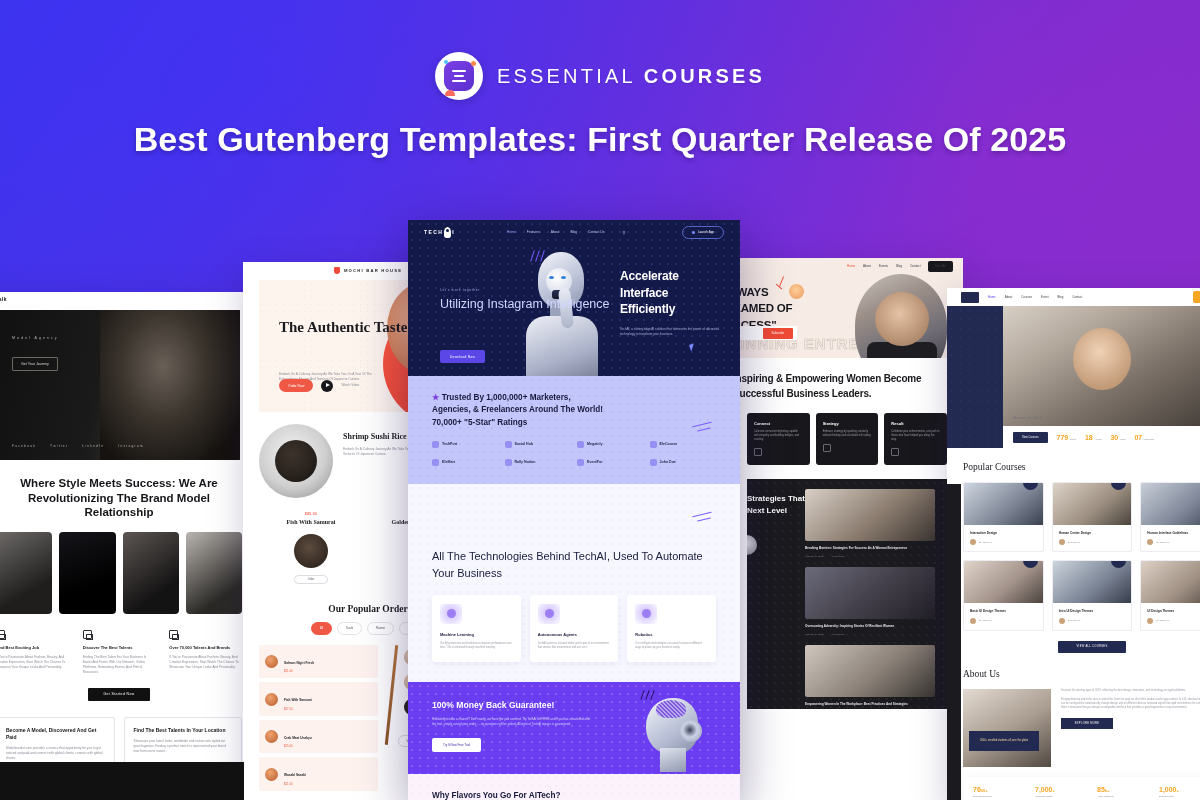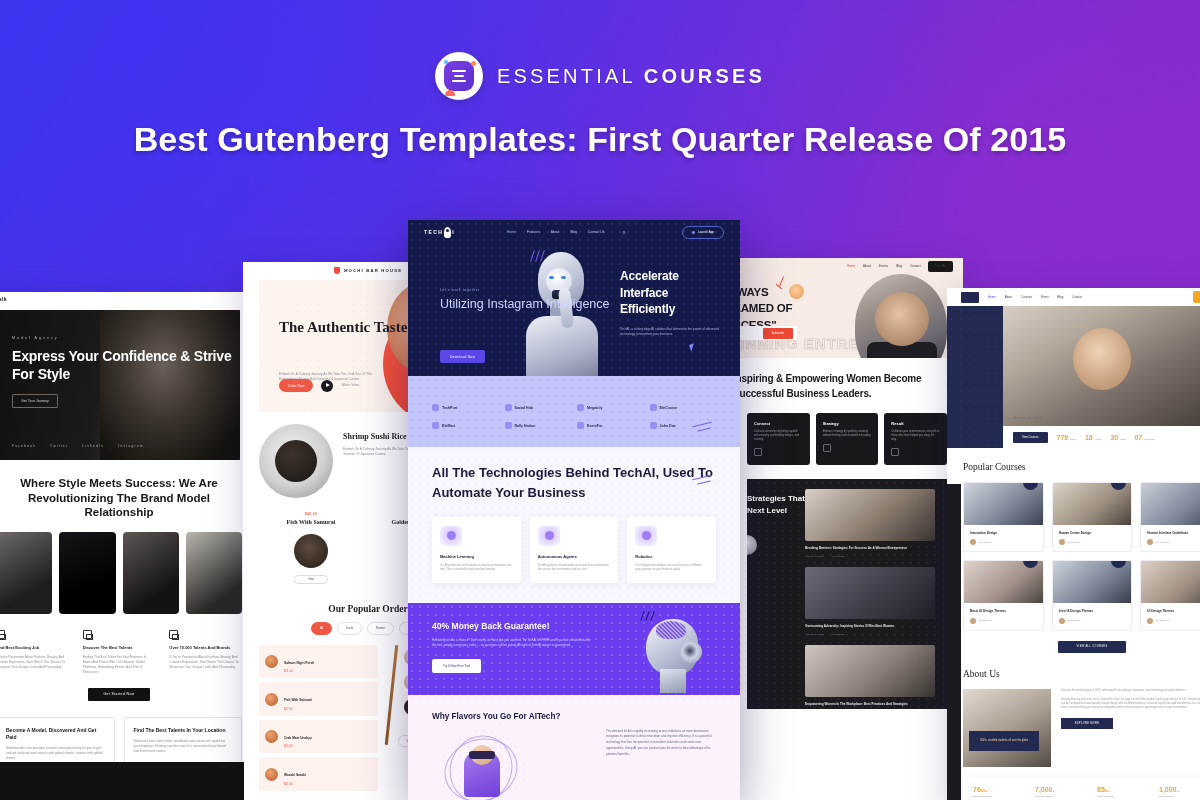--- a/index.html
+++ b/index.html
@@ -203,21 +203,21 @@
   .ai-brand i{width:7px;height:7px;border-radius:2px;background:#8f86f2;opacity:.85;flex:none;}
   .ai-brand span{font-size:3.6px;font-weight:700;color:#2b2b4e;}
   .ai-squiggle{position:absolute;right:22px;top:46px;width:26px;height:10px;}
   .ai-squiggle i{position:absolute;height:1.2px;background:#7b5bff;border-radius:2px;}
   .ai-squiggle i:nth-child(1){width:20px;top:2px;left:0;transform:rotate(-14deg)}
   .ai-squiggle i:nth-child(2){width:14px;top:7px;left:5px;transform:rotate(-14deg)}
 
   .ai-tech{background:#f7f8ff;padding:16px 24px 20px;position:relative;}
   .ai-tech .dots{position:absolute;inset:0;opacity:.45;
     background-image:radial-gradient(#dfe2f5 .7px,transparent .8px);background-size:8px 8px;}
-  .ai-tech h4{position:relative;font-size:13px;color:#1a1a3d;font-weight:700;line-height:1.52;}
+  .ai-tech h4{position:relative;font-size:11px;color:#1a1a3d;font-weight:400;line-height:1.52;margin-top:48px;}
   .ai-cards{position:relative;margin-top:14px;display:flex;gap:9px;}
   .ai-card{flex:1;background:#fff;border-radius:3px;padding:9px 8px 11px;
     box-shadow:0 2px 7px rgba(40,30,110,.07);}
   .ai-cico{width:22px;height:20px;border-radius:3px;background:
     radial-gradient(circle at 50% 45%,#cdbcff,#ece6ff 65%,#fff);margin-bottom:8px;position:relative;}
   .ai-cico:after{content:"";position:absolute;left:7px;top:5px;width:9px;height:9px;border-radius:50%;
     background:#8f6bf0;opacity:.8;}
   .ai-ctitle{font-size:4px;font-weight:700;color:#1a1a3d;margin-bottom:5px;}
 
   .ai-money{background:#6b3df0;padding:18px 24px;position:relative;overflow:hidden;height:92px;}
@@ -387,30 +387,29 @@
       <span class="bdot d3"></span>
       <div class="brand-inner">
           <i></i>
           <i></i>
           <i></i>
         </div>
     </div>
     <div class="brand-text"><span>ESSENTIAL </span><b>COURSES</b></div>
   </div>
 
-  <div class="headline">Best Gutenberg Templates: First Quarter Release Of 2015</div>
+  <div class="headline">Best Gutenberg Templates: First Quarter Release Of 2025</div>
 
   <div class="shot" id="shotModel">
     <div class="mdl-top">
       <span class="mdl-logo">BlueWalk</span>
     </div>
     <div class="mdl-hero">
       <div class="mdl-hero-txt">
         <div class="mdl-kicker">Model Agency</div>
-        <div class="mdl-h1">Express Your Confidence &amp; Strive For Style</div>
         <div class="mdl-btn">Get Your Journey</div>
       </div>
       <div class="mdl-social">
         <span>Facebook</span>
         <span>Twitter</span>
         <span>LinkedIn</span>
         <span>Instagram</span>
       </div>
     </div>
     <div class="mdl-h2">Where Style Meets Success: We Are Revolutionizing The Brand Model Relationship</div>
@@ -568,20 +567,26 @@
       </div>
       <div class="ai-right">
         <h3>Accelerate Interface Efficiently</h3>
         <p>TechAI, a cutting edge AI solution that harnesses the power of advanced technology to transform your business.</p>
       </div>
       <div class="ai-cursor"></div>
     </div>
 
     <div class="ai-trust">
       <div class="dots"></div>
+      <h4>
+        <span class="em">★</span>
+        <span>Trusted By 1,000,000+ Marketers,</span><br>
+        <span>Agencies, &amp; Freelancers Around The World!</span><br>
+        <span>70,000+ "5-Star" Ratings</span>
+      </h4>
       <div class="ai-squiggle">
           <i></i>
           <i></i>
         </div>
       <div class="ai-brands">
         <span class="ai-brand">
             <i></i>
             <span>TechPort</span>
           </span>
         <span class="ai-brand">
@@ -636,21 +641,21 @@
         <div class="ai-card">
           <div class="ai-cico"></div>
           <div class="ai-ctitle">Robotics</div>
           <div class="tiny2">Our intelligent technologies can assist humans in different ways to power up your business easily.</div>
         </div>
       </div>
     </div>
 
     <div class="ai-money">
       <div class="dots"></div>
-      <h4>40% Money Back Guarantee!</h4>
+      <h4>100% Money Back Guarantee!</h4>
       <p>Hesitating to take a chance? Don't worry, we have got you covered. Try TechAI for FREE and if you are unsatisfied after the trial, simply cancel your order — no questions will be asked. All work at TechAI repairs is guaranteed.</p>
       <span class="ai-mbtn">Try It Now Free Trial</span>
       <div class="ai-mrobot">
         <span class="ai-mr-lines">
             <i></i>
             <i></i>
             <i></i>
           </span>
         <span class="ai-mr-head"></span>
           <span class="ai-mr-brain"></span>

